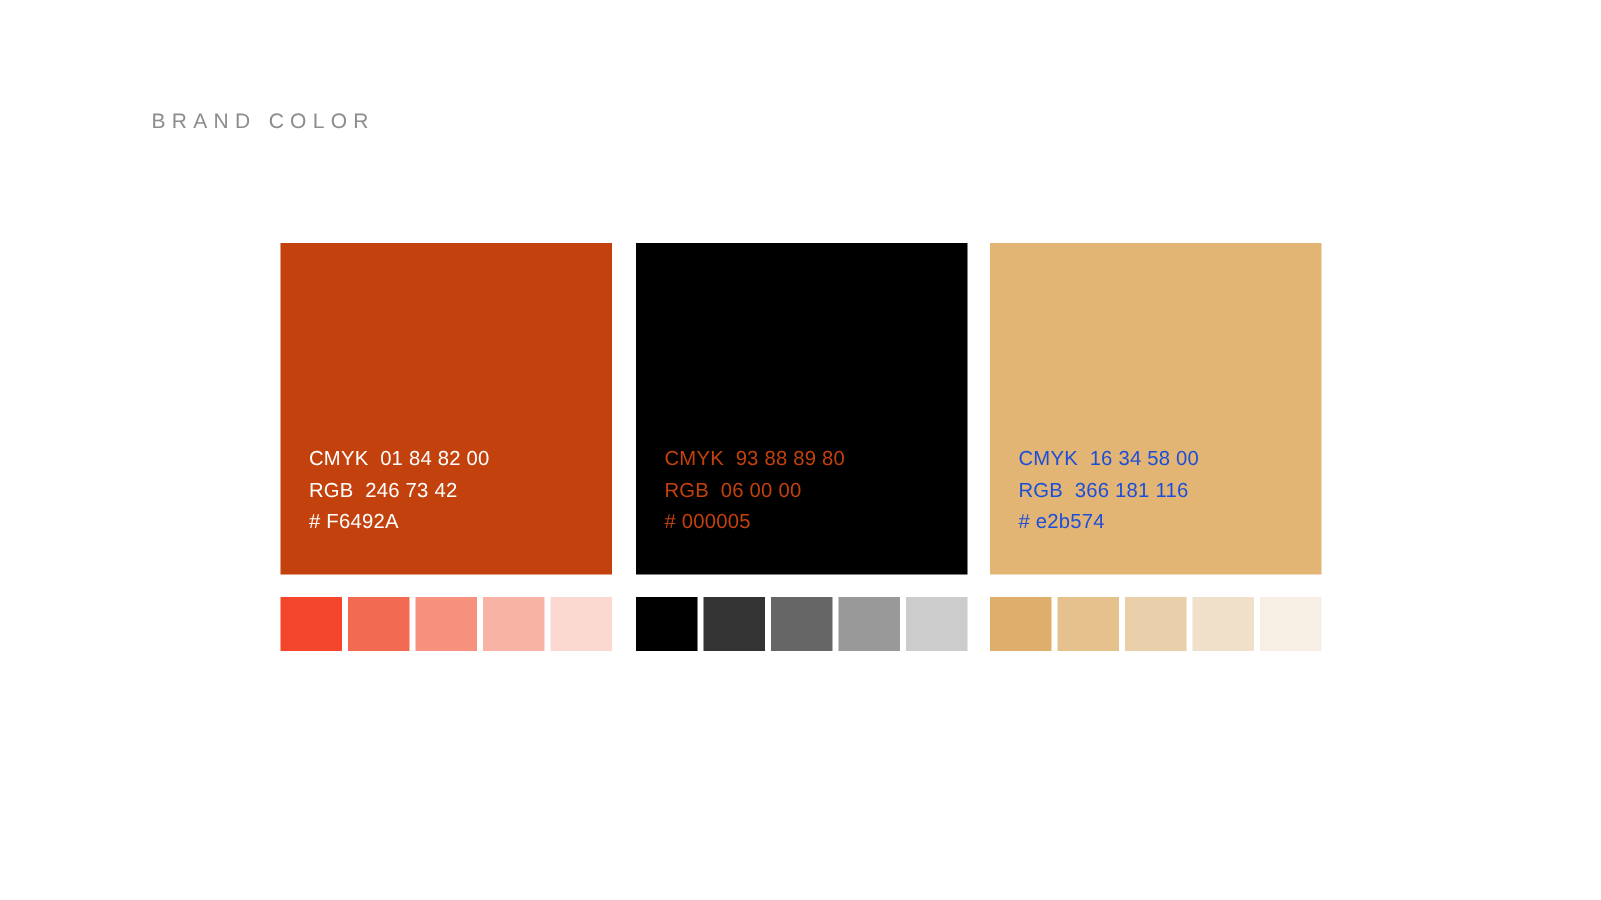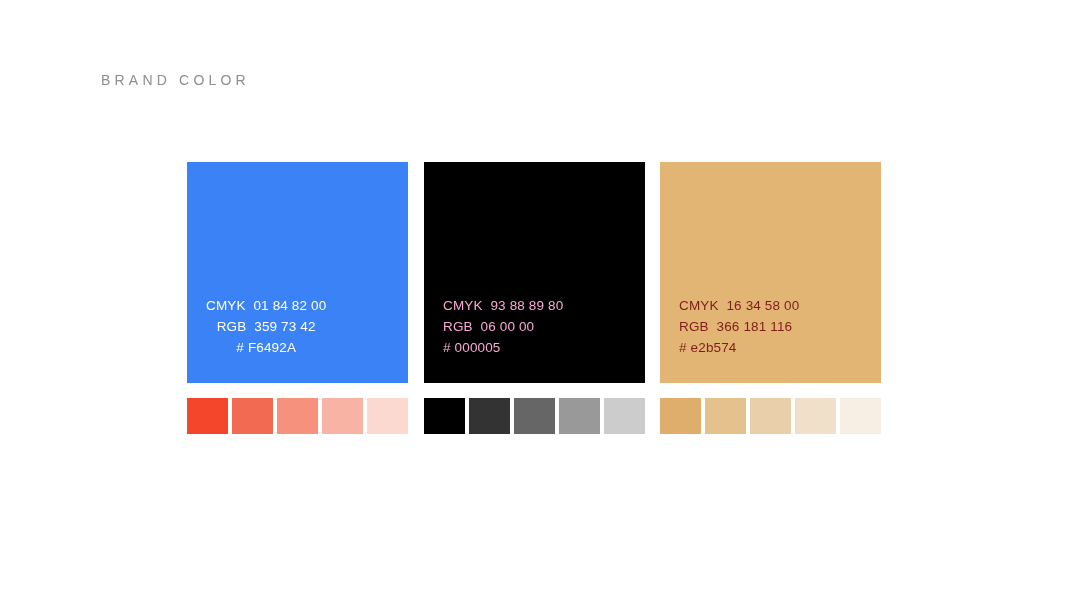--- a/index.html
+++ b/index.html
@@ -101,56 +101,56 @@
 </head>
 <body>
 
 <div class="page">
 
   <div class="page-title" style="color: rgb(141, 141, 141);">BRAND COLOR</div>
 
   <div class="palette-row">
 
     <div class="palette-column col-0">
-      <div class="main-swatch" style="background-color: #3b82f6; text-align: center;">
+      <div class="main-swatch" style="background-color: #c2410c;">
         <div class="swatch-info" style="color: rgb(255, 255, 255);">
           <span class="info-line"><span class="info-key">CMYK</span><span>&nbsp;&nbsp;</span><span class="info-val">01 84 82 00</span></span>
-          <span class="info-line"><span class="info-key">RGB</span><span>&nbsp;&nbsp;</span><span class="info-val">359 73 42</span></span>
+          <span class="info-line"><span class="info-key">RGB</span><span>&nbsp;&nbsp;</span><span class="info-val">246 73 42</span></span>
           <span class="info-line"><span class="info-key">#</span><span>&nbsp;</span><span class="info-val">F6492A</span></span>
         </div>
       </div>
       <div class="tint-strip">
         <div class="tint-chip" style="background-color: rgb(244, 70, 42);"></div>
         <div class="tint-chip" style="background-color: rgb(243, 106, 82);"></div>
         <div class="tint-chip" style="background-color: rgb(246, 145, 125);"></div>
         <div class="tint-chip" style="background-color: rgb(249, 179, 165);"></div>
         <div class="tint-chip" style="background-color: rgb(252, 217, 208);"></div>
       </div>
     </div>
 
     <div class="palette-column col-1">
       <div class="main-swatch" style="background-color: rgb(0, 0, 0);">
-        <div class="swatch-info" style="color: #f9a8d4;">
+        <div class="swatch-info" style="color: #c2410c;">
           <span class="info-line"><span class="info-key">CMYK</span><span>&nbsp;&nbsp;</span><span class="info-val">93 88 89 80</span></span>
           <span class="info-line"><span class="info-key">RGB</span><span>&nbsp;&nbsp;</span><span class="info-val">06 00 00</span></span>
           <span class="info-line"><span class="info-key">#</span><span>&nbsp;</span><span class="info-val">000005</span></span>
         </div>
       </div>
       <div class="tint-strip">
         <div class="tint-chip" style="background-color: rgb(0, 0, 0);"></div>
         <div class="tint-chip" style="background-color: rgb(51, 51, 51);"></div>
         <div class="tint-chip" style="background-color: rgb(102, 102, 102);"></div>
         <div class="tint-chip" style="background-color: rgb(153, 153, 153);"></div>
         <div class="tint-chip" style="background-color: rgb(204, 204, 204);"></div>
       </div>
     </div>
 
     <div class="palette-column col-2">
       <div class="main-swatch" style="background-color: rgb(226, 181, 116);">
-        <div class="swatch-info" style="color: #7f1d1d;">
+        <div class="swatch-info" style="color: #1d4ed8;">
           <span class="info-line"><span class="info-key">CMYK</span><span>&nbsp;&nbsp;</span><span class="info-val">16 34 58 00</span></span>
           <span class="info-line"><span class="info-key">RGB</span><span>&nbsp;&nbsp;</span><span class="info-val">366 181 116</span></span>
           <span class="info-line"><span class="info-key">#</span><span>&nbsp;</span><span class="info-val">e2b574</span></span>
         </div>
       </div>
       <div class="tint-strip">
         <div class="tint-chip" style="background-color: rgb(223, 174, 109);"></div>
         <div class="tint-chip" style="background-color: rgb(229, 194, 141);"></div>
         <div class="tint-chip" style="background-color: rgb(233, 208, 171);"></div>
         <div class="tint-chip" style="background-color: rgb(240, 224, 201);"></div>

